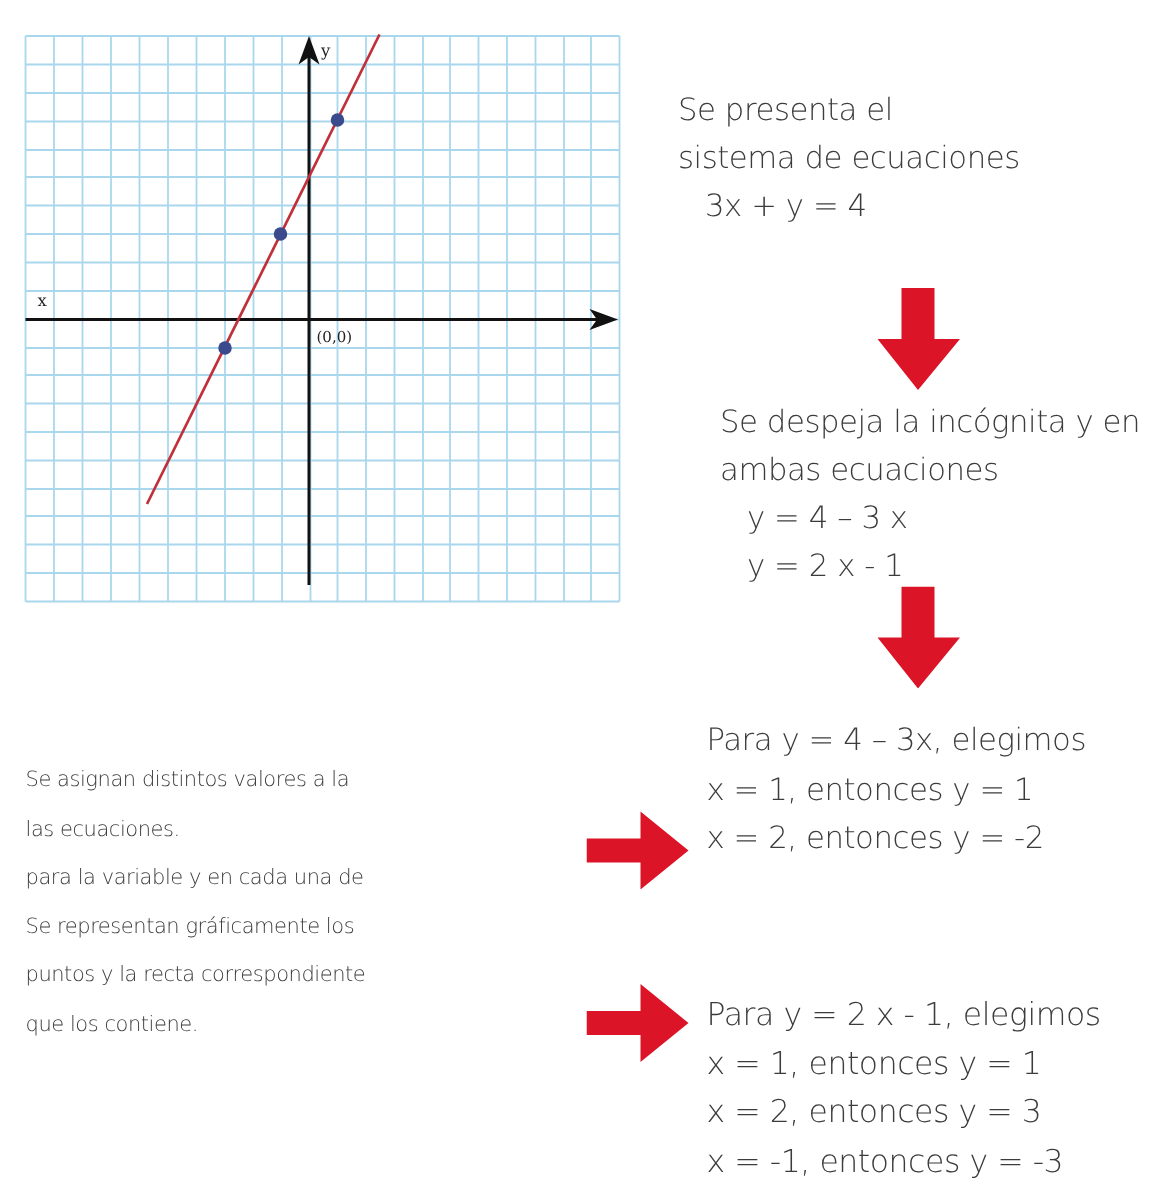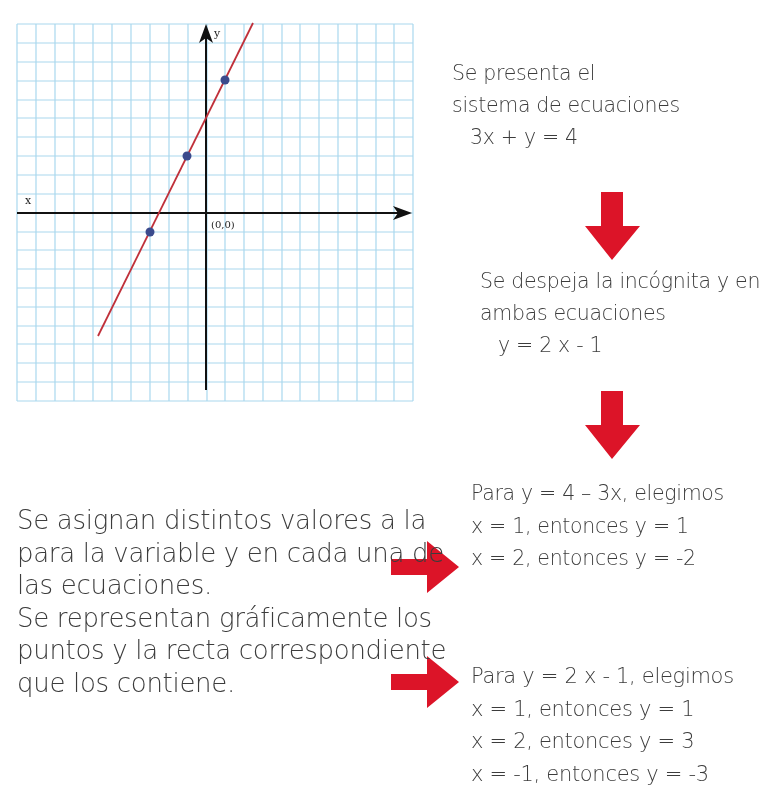--- a/index.html
+++ b/index.html
@@ -86,20 +86,21 @@
   <span class="line" style="padding-left:18px;">3x  + y = 4</span>
 </div>
 
 <svg class="arrow" style="left:585px; top:192px;" width="56" height="68" viewBox="0 0 56 68">
   <path d="M16 0 H38 V34 H55 L27 68 L0 34 H16 Z" fill="#dc1428"></path>
 </svg>
 
 <div class="txt" style="left:452px; top:265px; font-size:20.5px; line-height:32px;margin-left:28px;">
   <span class="line">Se despeja la incógnita y en</span>
   <span class="line">ambas ecuaciones</span>
+  <span class="line" style="padding-left:18px;">y = 4 – 3 x</span>
   <span class="line" style="padding-left:18px;">y = 2 x - 1</span>
 </div>
 
 <svg class="arrow" style="left:585px; top:391px;" width="56" height="68" viewBox="0 0 56 68">
   <path d="M16 0 H38 V34 H55 L27 68 L0 34 H16 Z" fill="#dc1428"></path>
 </svg>
 
 <div class="txt" style="left:471px; top:477px; font-size:20.5px; line-height:32.5px;">
   <span class="line">Para y = 4 – 3x, elegimos</span>
   <span class="line">x = 1, entonces y = 1</span>
@@ -113,20 +114,20 @@
   <span class="line">x = -1, entonces y = -3</span>
 </div>
 
 <svg class="arrow" style="left:391px; top:541px;" width="69" height="52" viewBox="0 0 69 52">
   <path d="M0 18 H36 V0 L68 26 L36 52 V34 H0 Z" fill="#dc1428"></path>
 </svg>
 <svg class="arrow" style="left:391px; top:656px;" width="69" height="52" viewBox="0 0 69 52">
   <path d="M0 18 H36 V0 L68 26 L36 52 V34 H0 Z" fill="#dc1428"></path>
 </svg>
 
-<div class="txt" style="left:17px; top:504px; font-size:26px; line-height:32.5px;">
+<div class="txt" style="left:17px; top:504px; font-size:14px; line-height:32.5px;">
   <span class="line">Se asignan distintos valores a la</span>
+  <span class="line">las ecuaciones.</span>
   <span class="line">para la variable y en cada una de</span>
-  <span class="line">las ecuaciones.</span>
   <span class="line">Se representan gráficamente los</span>
   <span class="line">puntos y la recta correspondiente</span>
   <span class="line">que los contiene.</span>
 </div>
 
 </body></html>

